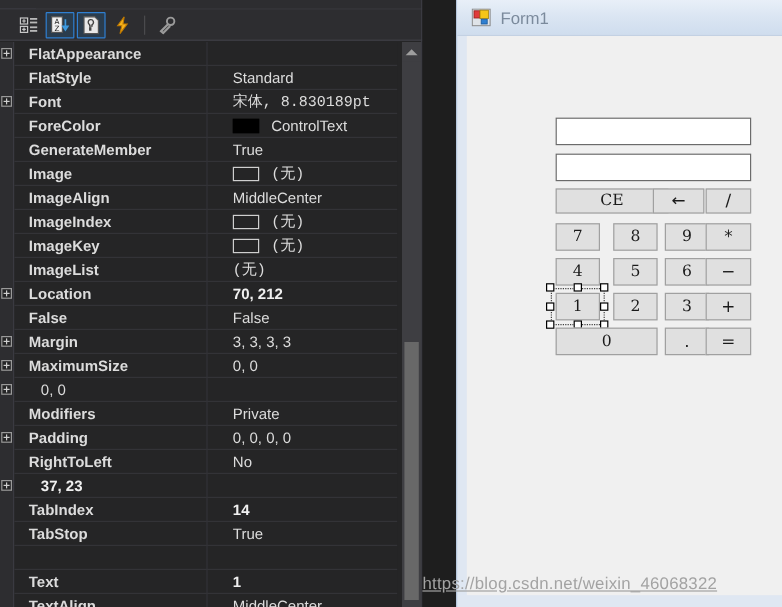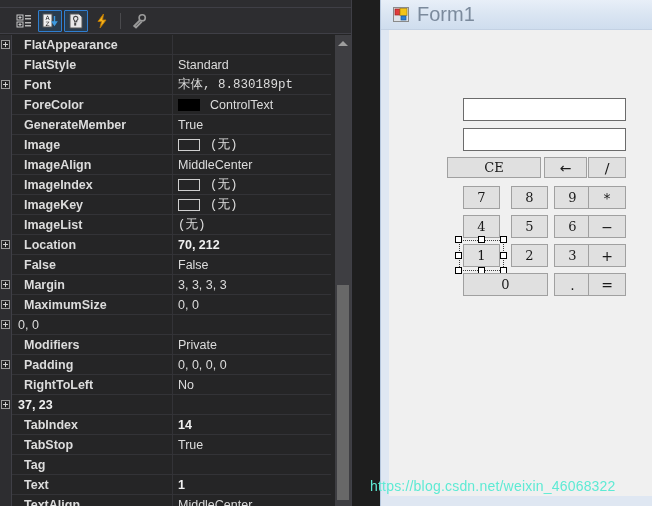--- a/index.html
+++ b/index.html
@@ -107,21 +107,21 @@
     width: 160px;
     padding-left: 12px;
     color: #dcdcdc;
     font-size: 12.5px;
     white-space: nowrap;
     overflow: hidden;
     font-weight: bold;
   }
   .pval {
     flex: 1;
-    padding-left: 6px;
+    padding-left: 22px;
     color: #dcdcdc;
     font-size: 12.5px;
     white-space: nowrap;
     overflow: hidden;
     display: flex;
     align-items: center;
   }
   .pval.bold { font-weight: bold; color: #f0f0f0; text-align: right; }
   .pname-sep {
     position: absolute;
@@ -190,21 +190,21 @@
   #form-titlebar {
     position: absolute; left: 0; top: 0;
     width: 272px; height: 30px;
     background: linear-gradient(to bottom, #e8eff8 0%, #dae5f2 50%, #cfddee 100%);
     display: flex; align-items: center;
     padding-left: 12px;
     border-bottom: 1px solid #c3d1e3;
   }
   #form-title-text {
     margin-left: 8px;
-    font-size: 20px;
+    font-size: 14px;
     color: #7b8a9c;
     font-family: "Liberation Sans", sans-serif;
     text-align: center;
   }
   #form-client {
     position: absolute;
     left: 8px; top: 30px;
     width: 264px; height: 466px;
     background: #f0f0f0;
   }
@@ -236,26 +236,27 @@
   .handle {
     position: absolute;
     width: 7px; height: 7px;
     background: #ffffff;
     border: 1px solid #000000;
   }
 
   
   #watermark {
     position: absolute;
-    left: 370px; top: 478px;
+    left: 352px; top: 478px;
     font-size: 14px;
-    color: #5eead4;
+    color: #a3a3a3;
     white-space: nowrap;
     font-family: "Liberation Sans", sans-serif;
     letter-spacing: 0.2px;
+    text-decoration: underline;
   }
 </style>
 </head>
 <body>
 
 <div id="root">
 
   <div id="props-panel">
 
     <div id="panel-topstrip">
@@ -466,21 +467,20 @@
             </div>
           </div>
           <div class="prow">
             <div class="pname">TabStop</div>
             <div class="pname-sep"></div>
             <div class="pval">
               <span>True</span>
             </div>
           </div>
           <div class="prow">
-            <div class="pname">Tag</div>
             <div class="pname-sep"></div>
             <div class="pval">
               <span></span>
             </div>
           </div>
           <div class="prow">
             <div class="pname">Text</div>
             <div class="pname-sep"></div>
             <div class="pval bold">
               <span>1</span>
@@ -514,21 +514,21 @@
         <rect x="2" y="2" width="5" height="6" fill="#e03b3b" stroke="#9a2020" stroke-width="0.7"></rect>
         <rect x="7" y="1.5" width="7" height="7" fill="#f5c518" stroke="#a8840a" stroke-width="0.7"></rect>
         <rect x="8" y="9" width="5" height="4" fill="#2f7fd1" stroke="#1b5a9c" stroke-width="0.7"></rect>
       </svg>
       <span id="form-title-text">Form1</span>
     </div>
     <div id="form-client">
       <div id="controls-host">
           <div class="tbox" style="left: 74px; top: 68px; width: 163px; height: 23px;"></div>
           <div class="tbox" style="left: 74px; top: 98px; width: 163px; height: 23px;"></div>
-          <div class="btn" style="left: 58px; top: 127px; width: 94px; height: 21px;">CE</div>
+          <div class="btn" style="left: 74px; top: 127px; width: 94px; height: 21px;">CE</div>
           <div class="btn op" style="left: 155px; top: 127px; width: 43px; height: 21px;">←</div>
           <div class="btn op" style="left: 199px; top: 127px; width: 38px; height: 21px;">/</div>
           <div class="btn" style="left: 74px; top: 156px; width: 37px; height: 23px;">7</div>
           <div class="btn" style="left: 122px; top: 156px; width: 37px; height: 23px;">8</div>
           <div class="btn" style="left: 165px; top: 156px; width: 37px; height: 23px;">9</div>
           <div class="btn op" style="left: 199px; top: 156px; width: 38px; height: 23px;">*</div>
           <div class="btn" style="left: 74px; top: 185px; width: 37px; height: 23px;">4</div>
           <div class="btn" style="left: 122px; top: 185px; width: 37px; height: 23px;">5</div>
           <div class="btn" style="left: 165px; top: 185px; width: 37px; height: 23px;">6</div>
           <div class="btn op" style="left: 199px; top: 185px; width: 38px; height: 23px;">−</div>

